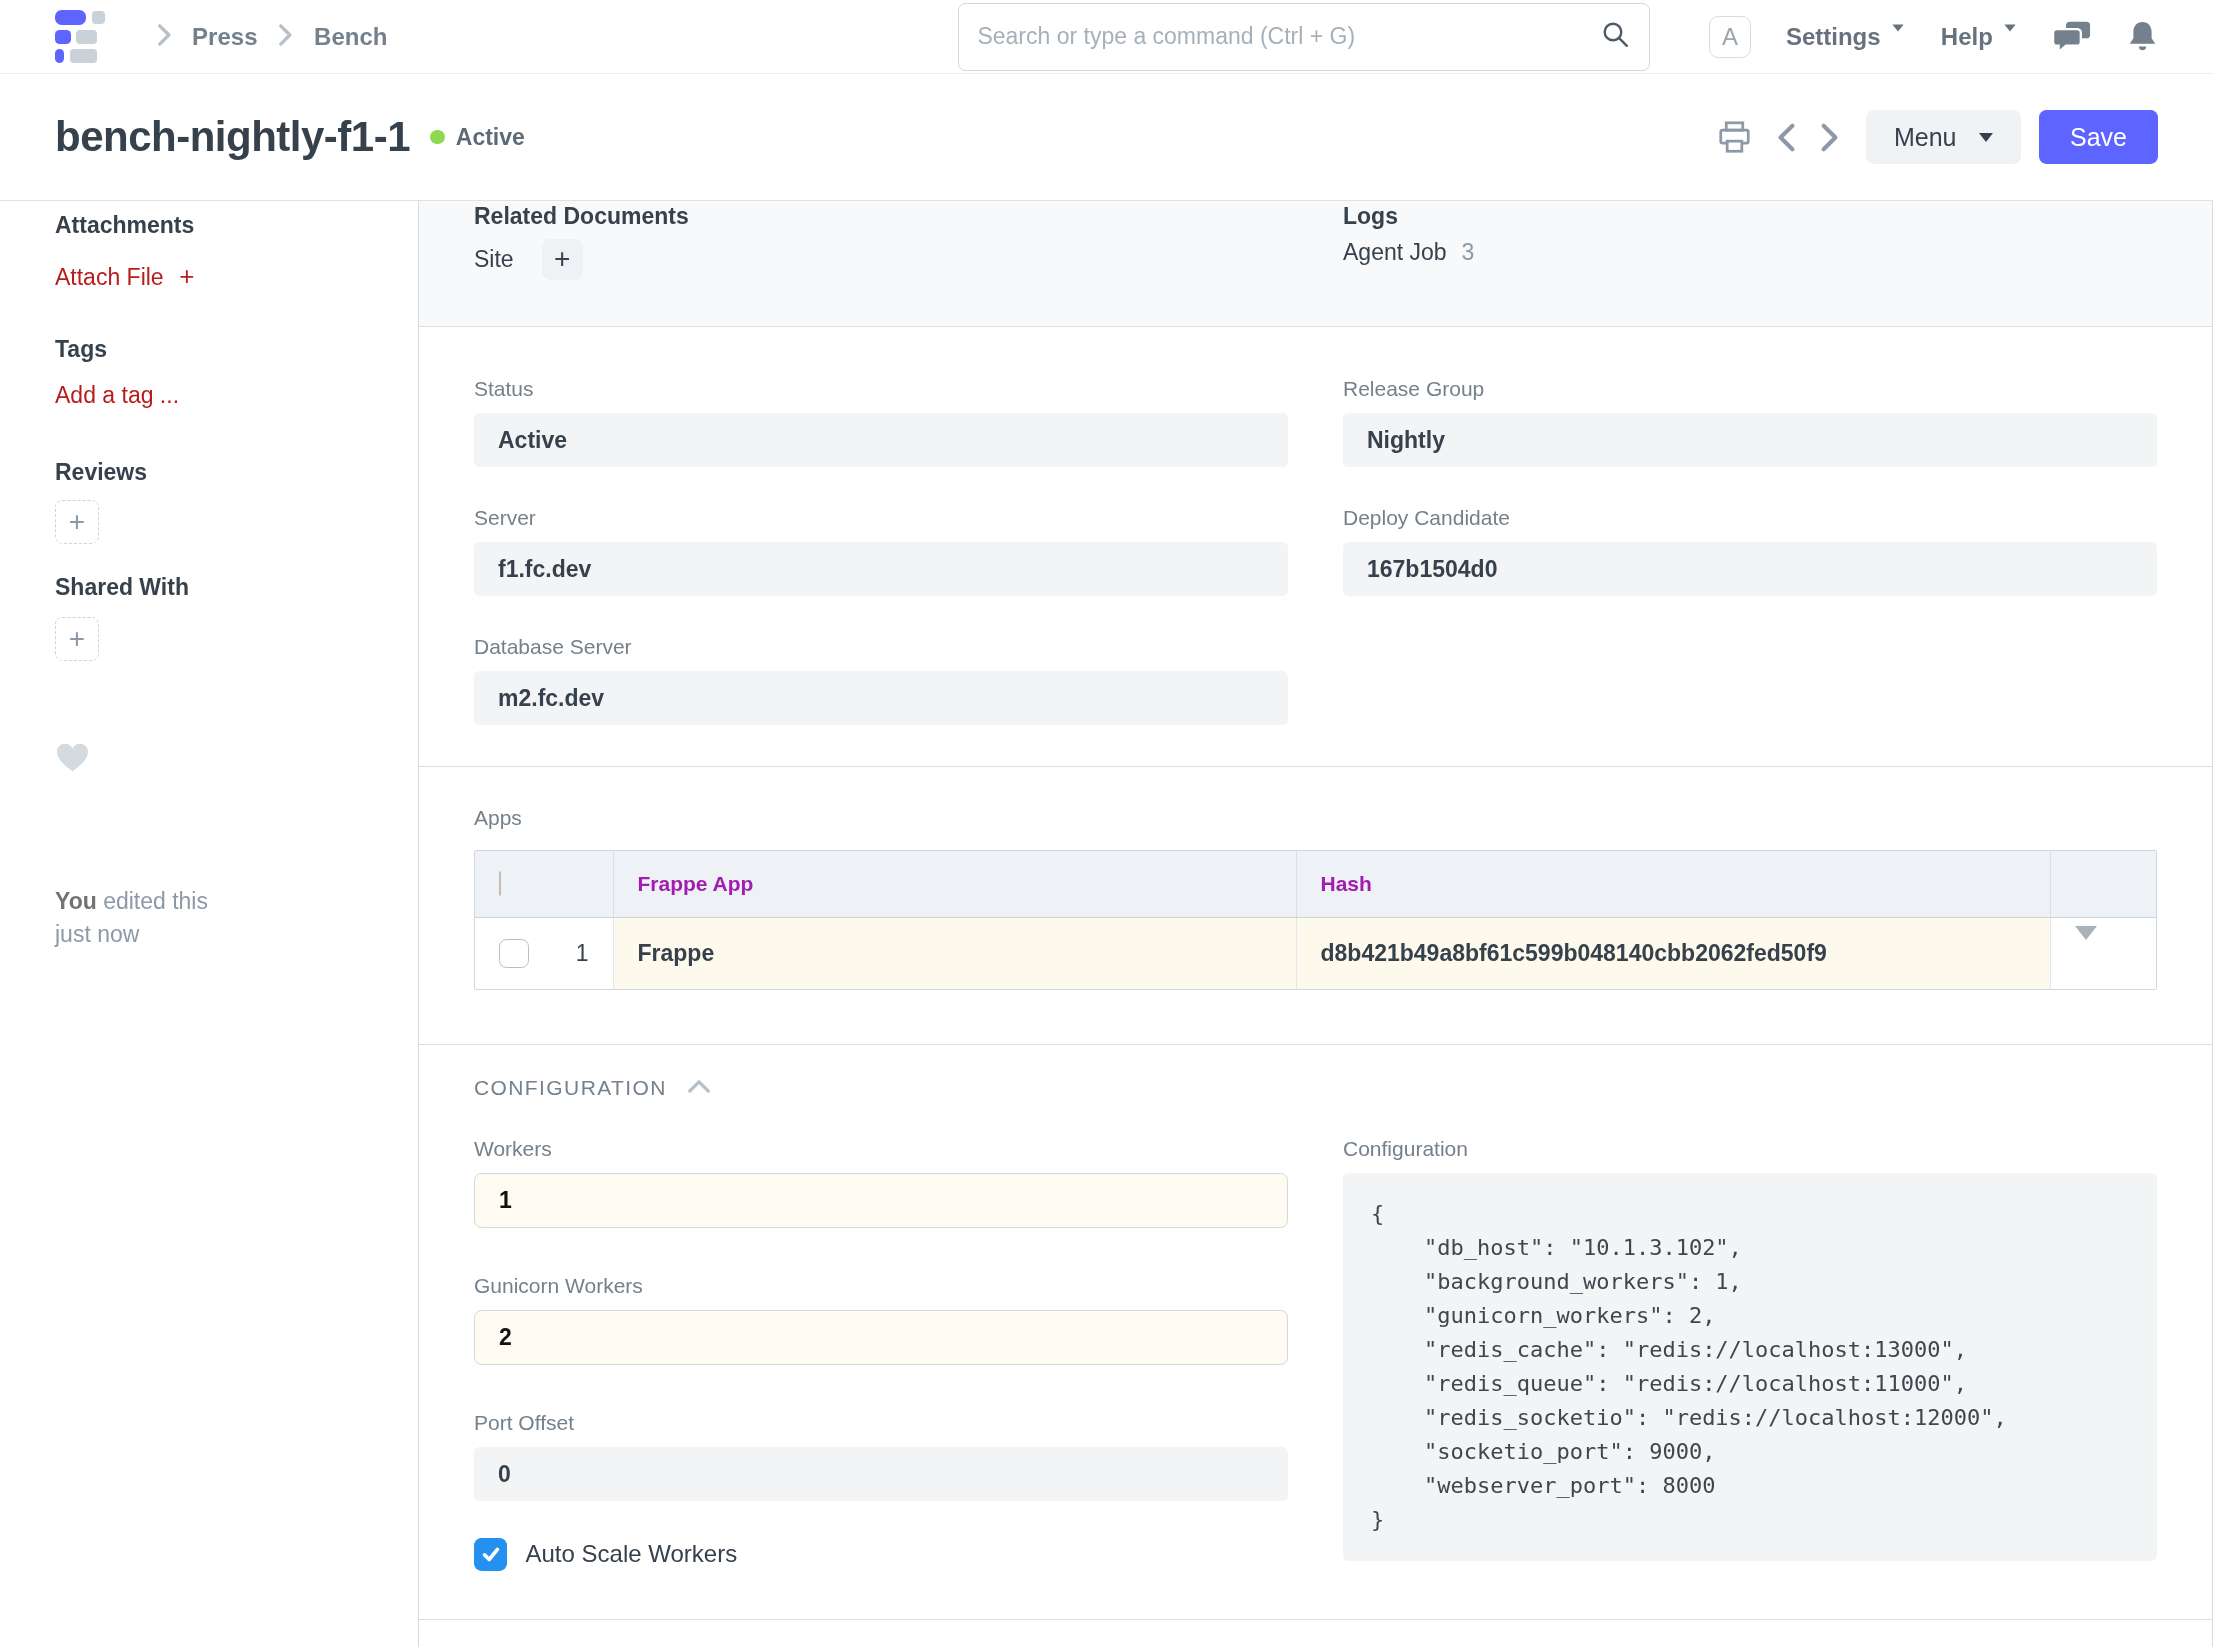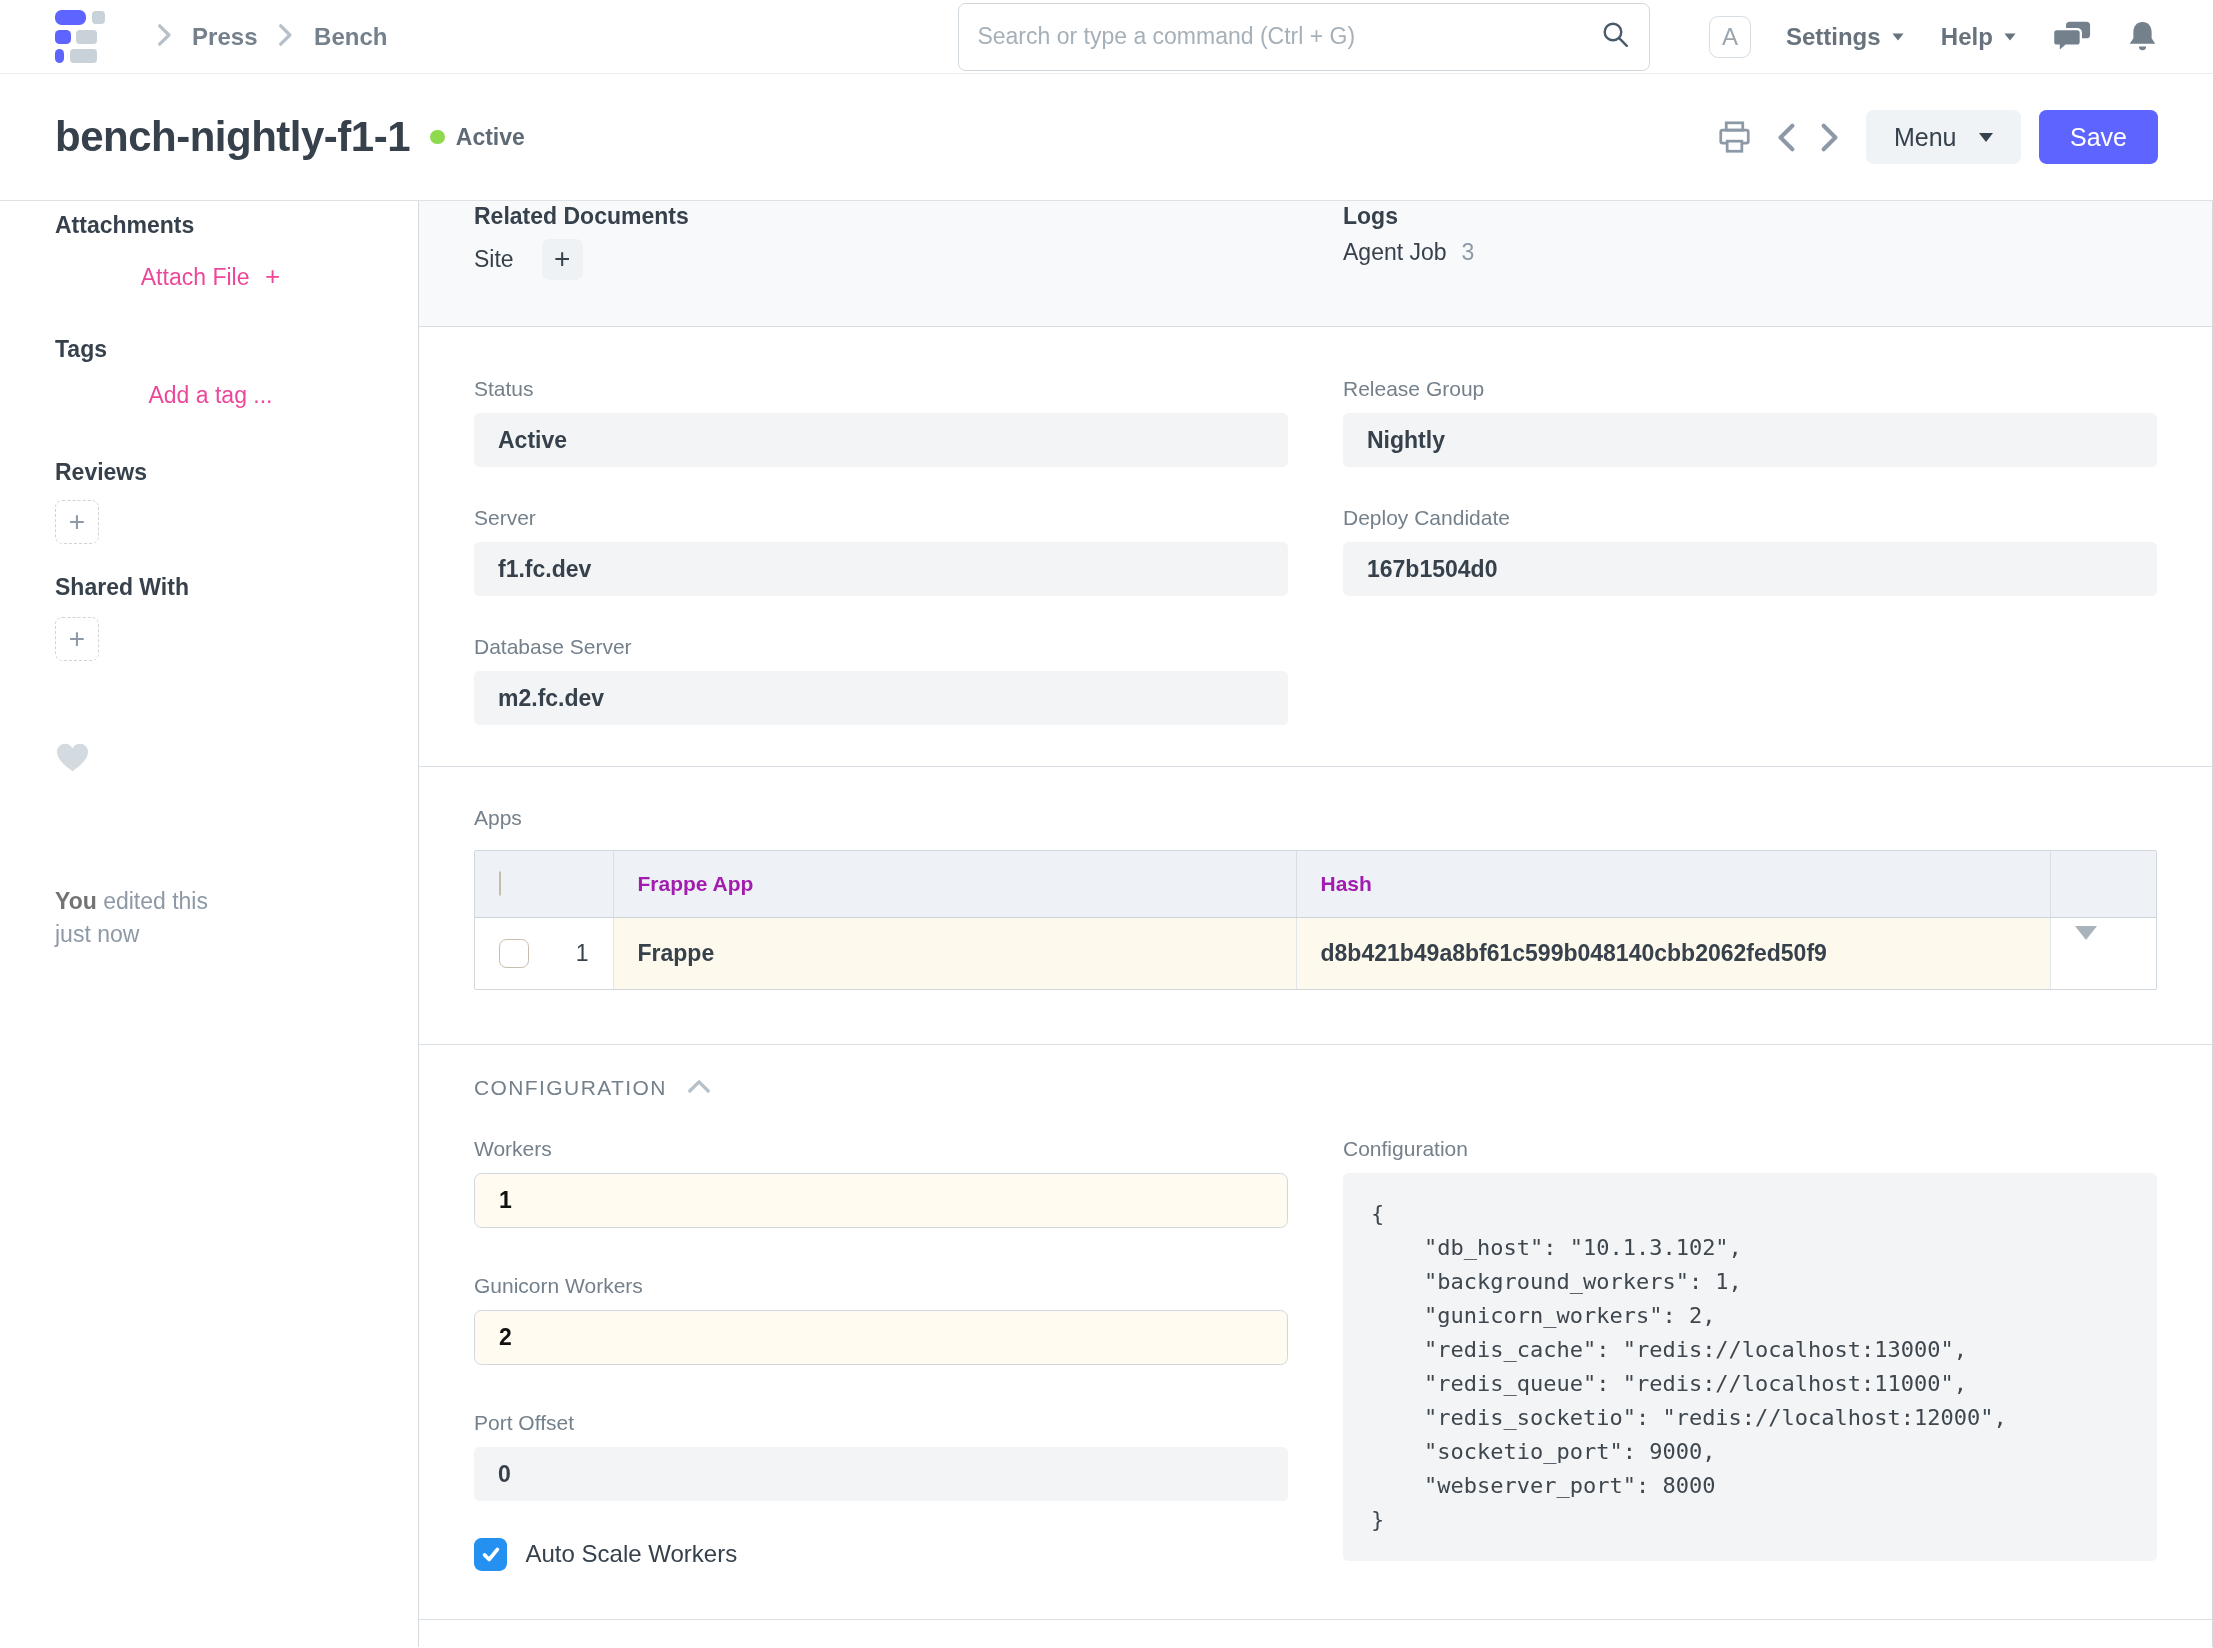--- a/index.html
+++ b/index.html
@@ -15,42 +15,42 @@
   .b-blue { background:#5e64ff; }
   .b-gray { background:#c9d2d9; }
   .crumb-sep { color:#b7c0c8; margin:0 20px; }
   .crumb { font-size:24px; font-weight:700; color:#74808b; cursor:pointer; }
   .nav-spacer { flex:1; }
   .search-wrap { width:692px; height:68px; border:0.9px solid #d1d8dd; border-radius:7.4px; background:#fff; display:flex; align-items:center; padding:0 18.5px; margin-right:59px; }
   .search-wrap input { border:none; outline:none; flex:1; font-size:23px; font-family:"Liberation Sans",sans-serif; color:#36414c; background:transparent; }
   .search-wrap input::placeholder { color:#a6b0b9; }
   .nav-right { display:flex; align-items:center; gap:35px; }
   .avatar { width:42px; height:42px; border:1.8px solid #d6dde2; border-radius:9.2px; display:flex; align-items:center; justify-content:center; font-size:24px; color:#9aa5ae; cursor:pointer; }
-  .nav-link { font-size:24px; font-weight:700; color:#68727c; display:flex; align-items:center; gap:9.2px; cursor:pointer; }
+  .nav-link { font-size:24px; font-weight:700; color:#68727c; display:flex; gap:9.2px; cursor:pointer; }
   .caret-down { width:0; height:0; border-left:8.3px solid transparent; border-right:8.3px solid transparent; border-top:10px solid #68727c; display:inline-block; }
 
   
   .page-head { height:127px; display:flex; align-items:center; padding:0 55px; border-bottom:0.9px solid #dde2e7; background:#fff; }
   .page-title { font-size:42px; font-weight:700; color:#36414c; letter-spacing:-0.5px; }
   .indicator { display:flex; align-items:center; margin-left:20px; gap:11px; }
   .dot { width:14.8px; height:14.8px; border-radius:50%; background:#8fd94f; }
   .indicator-label { font-size:23px; font-weight:700; color:#5e6b77; }
   .head-spacer { flex:1; }
   .head-icons { display:flex; align-items:center; gap:24px; margin-right:26px; }
   .icon-btn { cursor:pointer; display:flex; align-items:center; }
   .btn { height:54px; border-radius:7.4px; display:flex; align-items:center; justify-content:center; font-size:25px; cursor:pointer; }
   .btn-default { background:#f0f3f5; color:#36414c; padding:0 28px; gap:22px; }
   .btn-default .caret-down { border-top-color:#36414c; border-left-width:7.4px; border-right-width:7.4px; border-top-width:9.2px; }
   .btn-primary { background:#5e64ff; color:#fff; padding:0 31px; margin-left:18.5px; font-weight:400; }
 
   
   .content { display:flex; height:1446px; }
   .sidebar { width:418px; padding:11px 52px 0 55px; }
   .sb-heading { font-size:23px; font-weight:700; color:#36414c; }
-  .sb-action { font-size:23px; color:#ec4899; cursor:pointer;text-align:center; }
+  .sb-action { font-size:23px; color:#b91c1c; cursor:pointer; }
   .dashed-add { width:44px; height:44px; border:1.8px dashed #ccd3d9; border-radius:7.4px; display:flex; align-items:center; justify-content:center; font-size:28px; color:#8d99a6; cursor:pointer; }
   .sb-meta { font-size:23px; color:#8d99a6; line-height:33px; }
   .sb-meta b { color:#737373; }
 
   .main { flex:1; border-left:0.9px solid #d4dade; border-right:0.9px solid #d4dade; display:flex; flex-direction:column; background:#fff; }
 
   
   .dashboard { background:#f8f9fb; border-bottom:0.9px solid #d8dee3; padding:1.8px 55px 0; height:126px; display:grid; grid-template-columns:1fr 1fr; column-gap:55px; }
   .dash-heading { font-size:23px; font-weight:700; color:#36414c; margin-top:0px; }
   .dash-row { display:flex; align-items:center; margin-top:9px; }

